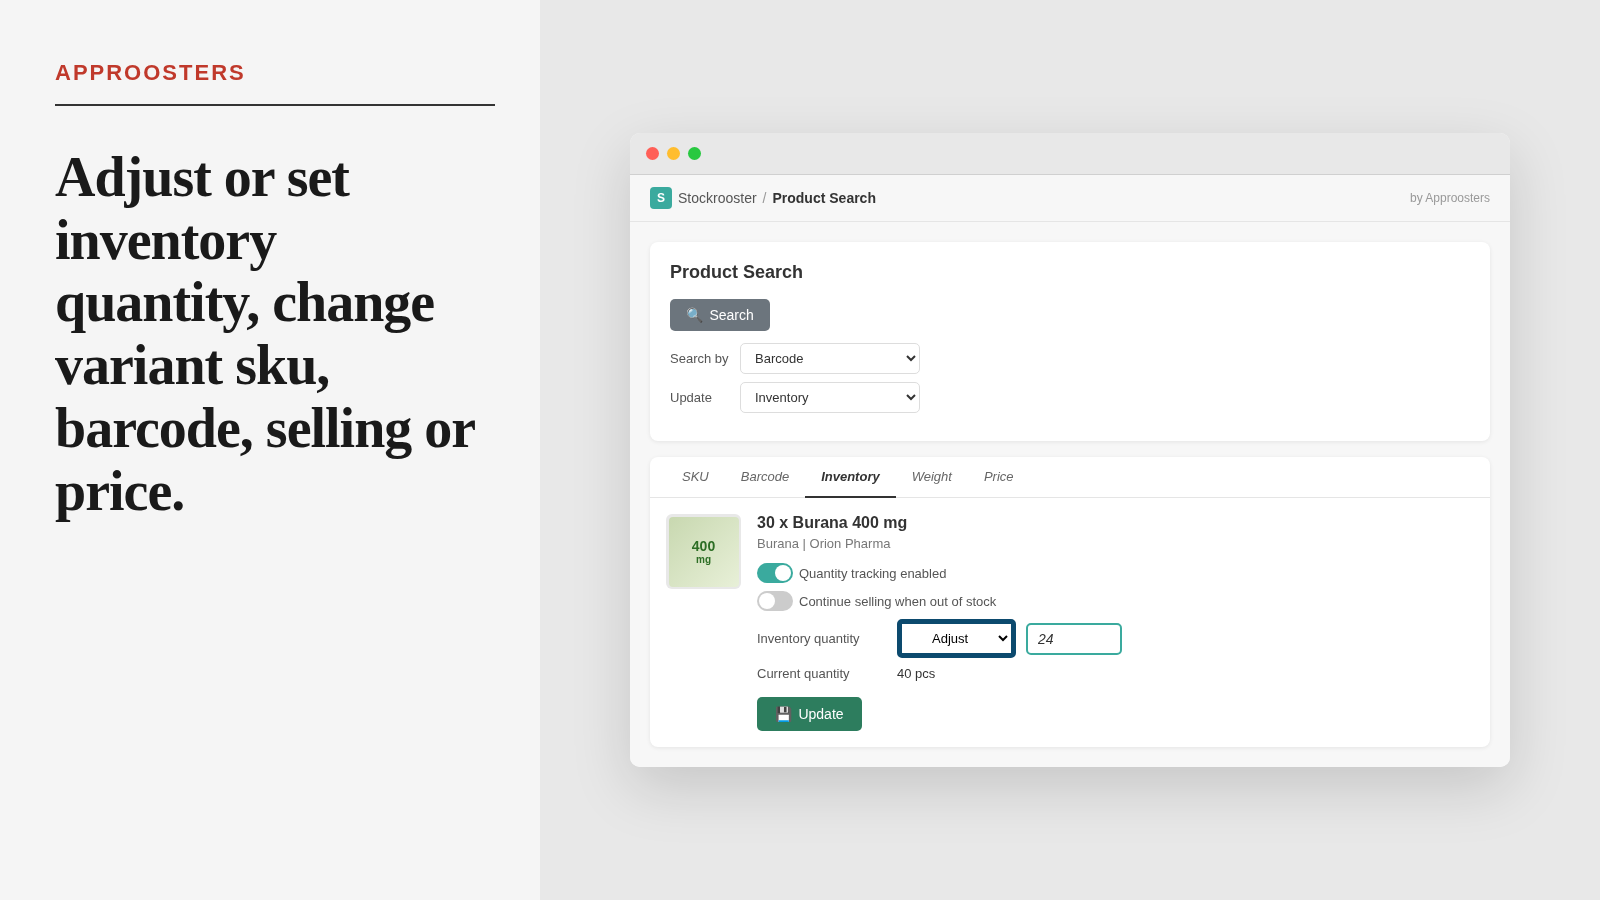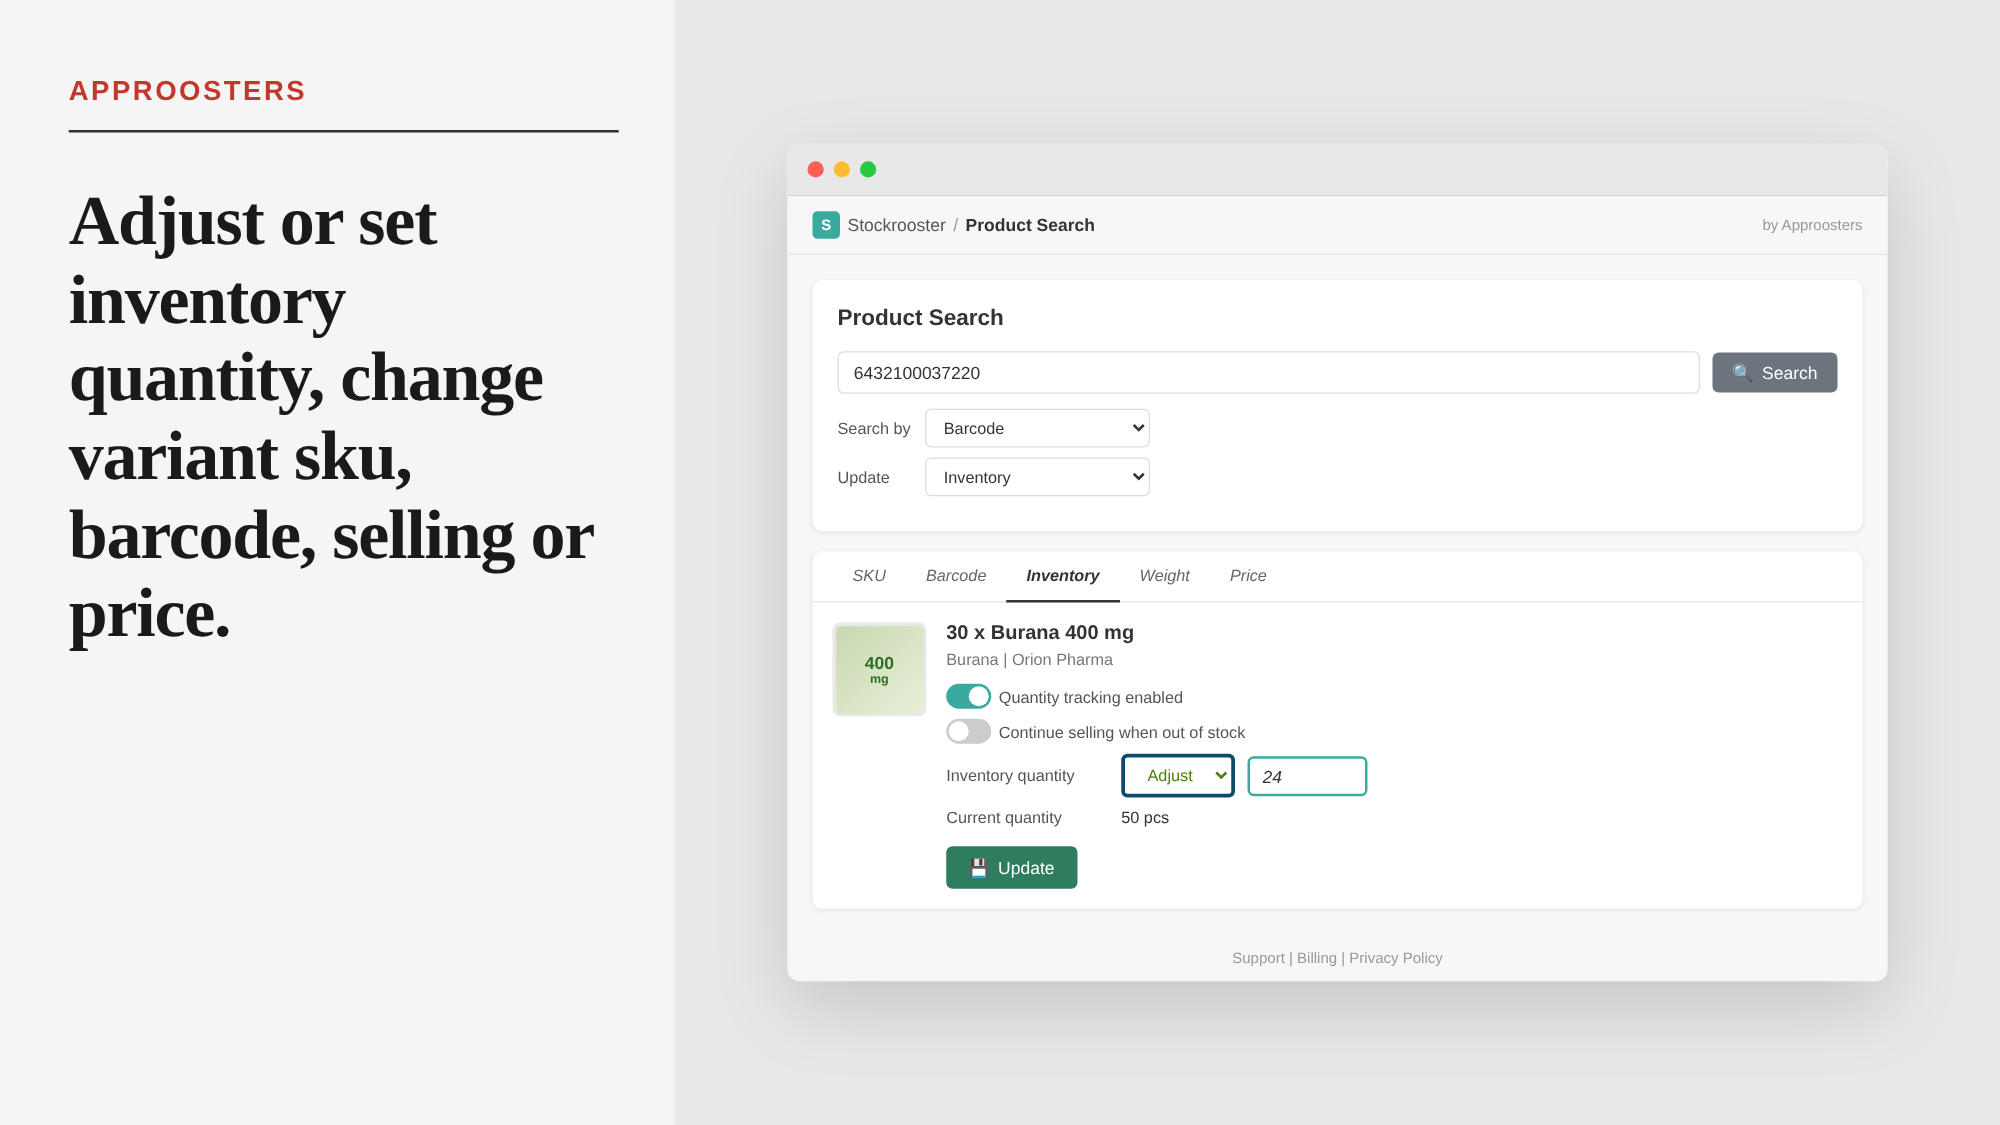--- a/index.html
+++ b/index.html
@@ -375,25 +375,25 @@
       margin-bottom: 8px;
     }
 
     .inventory-label {
       font-size: 13px;
       color: #555;
       width: 130px;
     }
 
     .adjust-select {
-      border: 3px solid #0c4a6e;
+      border: 5px solid #0c4a6e;
       border-radius: 5px;
-      padding: 6px 14px;
-      font-size: 13px;
-      color: #4d7c0f;
+      padding: 6px 26px;
+      font-size: 13px;
+      color: #000000;
       background: white;
       appearance: auto;
     }
 
     .quantity-input {
       border: 2px solid #3aaa9e;
       border-radius: 5px;
       padding: 6px 10px;
       font-size: 14px;
       color: #333;
@@ -475,21 +475,20 @@
         </div>
         <div class="by-approosters">by Approosters</div>
       </div>
 
       <div class="main-content">
 
         <div class="search-card">
           <div class="card-title">Product Search</div>
 
           <div class="search-row">
-            <input class="search-input" type="text" value="6432100037220" style="">
             <button class="search-button">
               <span>🔍</span>
               <span>Search</span>
             </button>
           </div>
 
           <div class="form-row">
             <span class="form-label">Search by</span>
             <select class="form-select">
               <option>Barcode</option>
@@ -544,37 +543,30 @@
                   <span class="inventory-label">Inventory quantity</span>
                   <select class="adjust-select">
                     <option>Adjust</option>
                     <option>Set</option>
                   </select>
                   <input class="quantity-input" type="number" value="24" style="">
                 </div>
 
                 <div class="current-qty-row">
                   <span class="current-qty-label">Current quantity</span>
-                  <span class="current-qty-value">50 pcs</span>
+                  <span class="current-qty-value">40 pcs</span>
                 </div>
 
                 <button class="update-button">
                   <span>💾</span>
                   <span>Update</span>
                 </button>
               </div>
             </div>
           </div>
         </div>
 
       </div>
 
-      <div class="footer-links">
-        <a href="#">Support</a>
-        <span>|</span>
-        <a href="#">Billing</a>
-        <span>|</span>
-        <a href="#">Privacy Policy</a>
-      </div>
 
     </div>
   </div>
 </div>
 
 </body></html>

